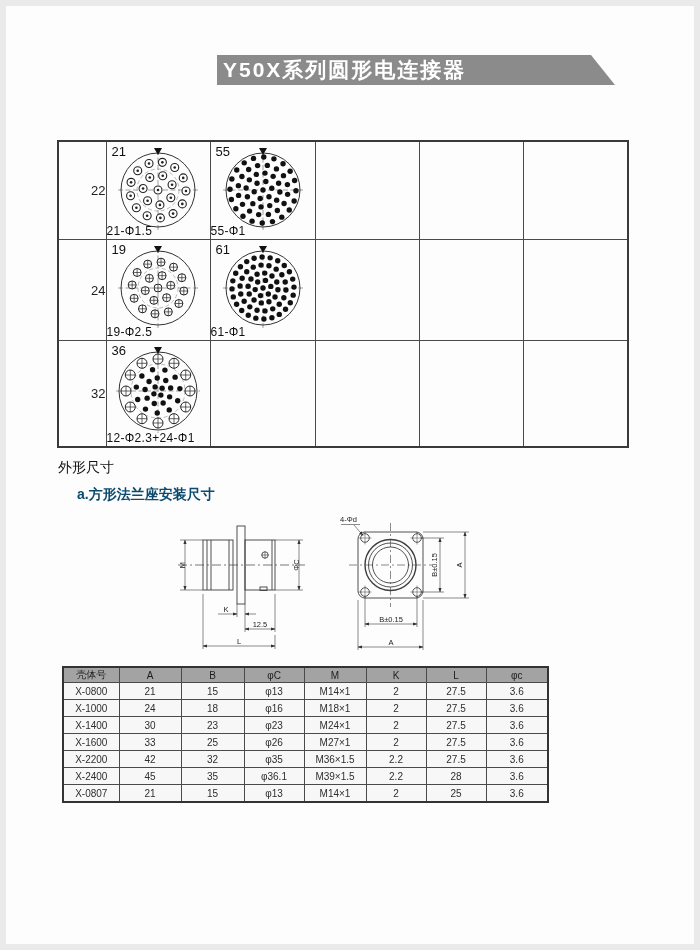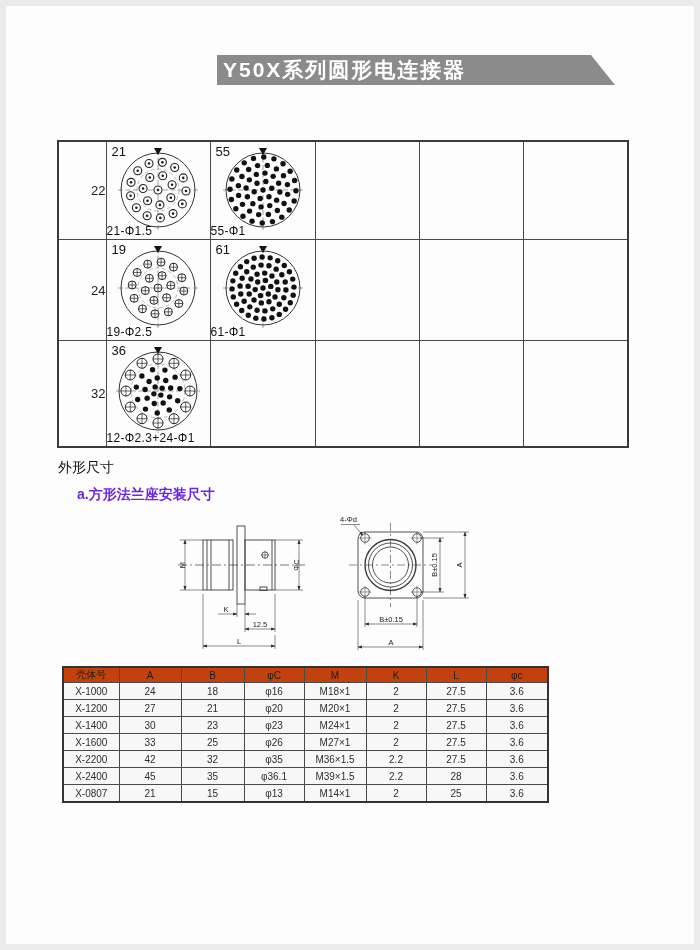--- a/index.html
+++ b/index.html
@@ -37,37 +37,37 @@
   td.shell-cell{text-align:right;vertical-align:middle !important;
     font-size:13px;color:#222;}
   .diag-wrap{width:100%;height:100%;position:relative;}
   .diag-count{position:absolute;left:5px;top:2px;font-size:13px;color:#111;}
   .diag-svg-holder{position:absolute;left:0;right:0;top:4px;text-align:center;}
   .diag-caption{position:absolute;left:0;right:0;bottom:1px;text-align:left;
     font-size:12px;color:#111;letter-spacing:0.3px;}
 
   
   .h-outline{position:absolute;left:58px;top:459px;font-size:14px;font-weight:normal;color:#111;}
-  .h-flange{position:absolute;left:77px;top:486px;font-size:14px;font-weight:bold;color:#6d28d9;}
+  .h-flange{position:absolute;left:77px;top:486px;font-size:14px;font-weight:bold;color:#0c4a6e;}
 
   
   .drawings{position:absolute;left:170px;top:508px;}
   .drawings text{font-family:"Liberation Sans","DejaVu Sans",sans-serif;fill:#222;}
 
   
   table.dims{
     position:absolute;left:62px;top:666px;width:486px;border-collapse:collapse;
     font-size:10px;color:#2e2e2e;table-layout:fixed;
   }
   table.dims{border:2px solid #333;}
   table.dims th,table.dims td{
     border:1px solid #4a4a4a;text-align:center;padding:0;height:16px;
     font-weight:normal;overflow:hidden;white-space:nowrap;
   }
-  table.dims thead th{background:#c2410c;height:14px;color:#1d1d1d;}
+  table.dims thead th{background:#a3a3a3;height:14px;color:#1d1d1d;}
   table.dims tbody td{background:#f7f7f7;}
 </style>
 </head>
 <body>
 
 <div class="page-frame"></div>
 
 <div class="banner">
   <span>Y50X系列圆形电连接器</span>
 </div>
@@ -578,40 +578,40 @@
         <th>B</th>
         <th>φC</th>
         <th>M</th>
         <th>K</th>
         <th>L</th>
         <th>φc</th>
       </tr>
   </thead>
   <tbody id="dims-body">
       <tr>
+        <td>X-0800</td>
+        <td>21</td>
+        <td>15</td>
+        <td>φ13</td>
+        <td>M14×1</td>
+        <td>2</td>
+        <td>27.5</td>
+        <td>3.6</td>
+      </tr>
+      <tr>
         <td>X-1000</td>
         <td>24</td>
         <td>18</td>
         <td>φ16</td>
         <td>M18×1</td>
         <td>2</td>
         <td>27.5</td>
         <td>3.6</td>
       </tr>
       <tr>
-        <td>X-1200</td>
-        <td>27</td>
-        <td>21</td>
-        <td>φ20</td>
-        <td>M20×1</td>
-        <td>2</td>
-        <td>27.5</td>
-        <td>3.6</td>
-      </tr>
-      <tr>
         <td>X-1400</td>
         <td>30</td>
         <td>23</td>
         <td>φ23</td>
         <td>M24×1</td>
         <td>2</td>
         <td>27.5</td>
         <td>3.6</td>
       </tr>
       <tr>

